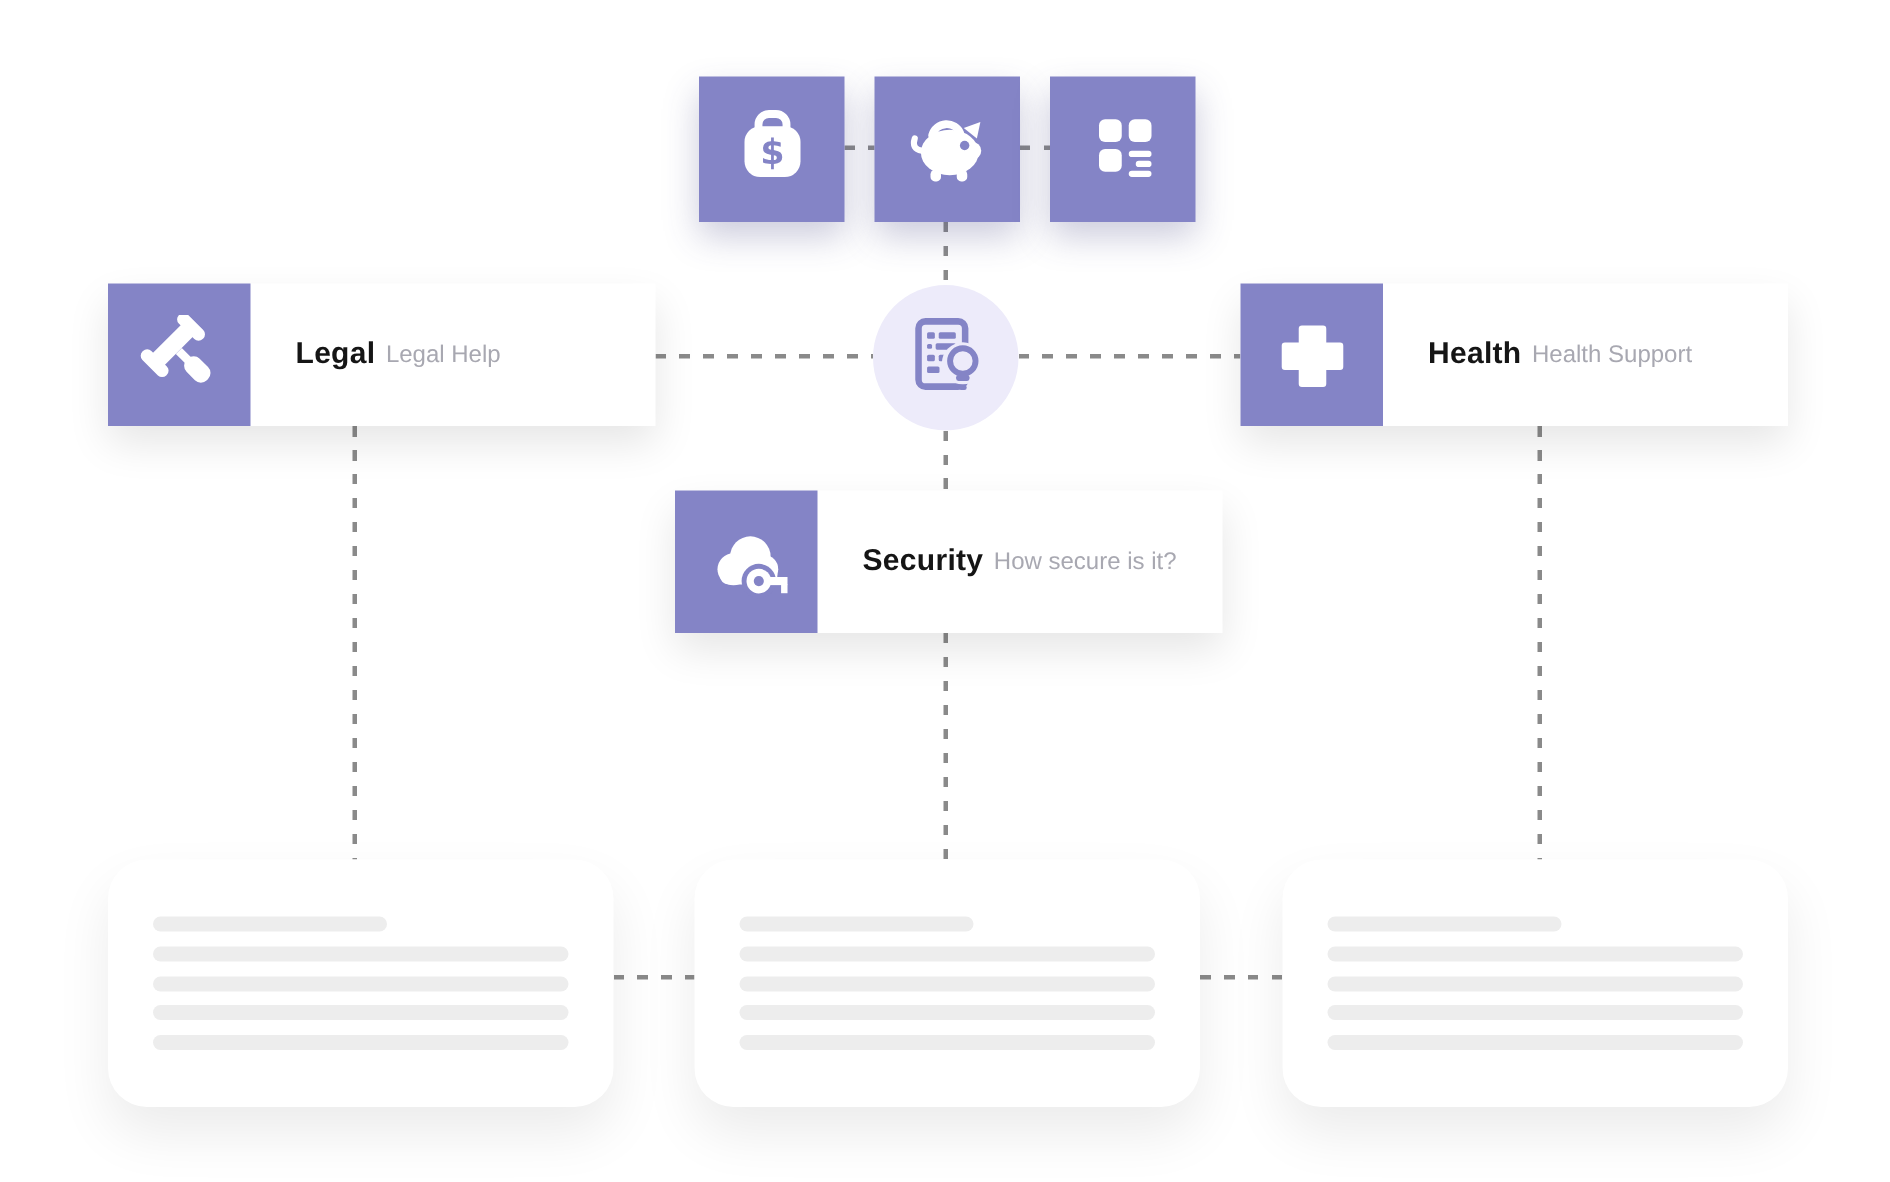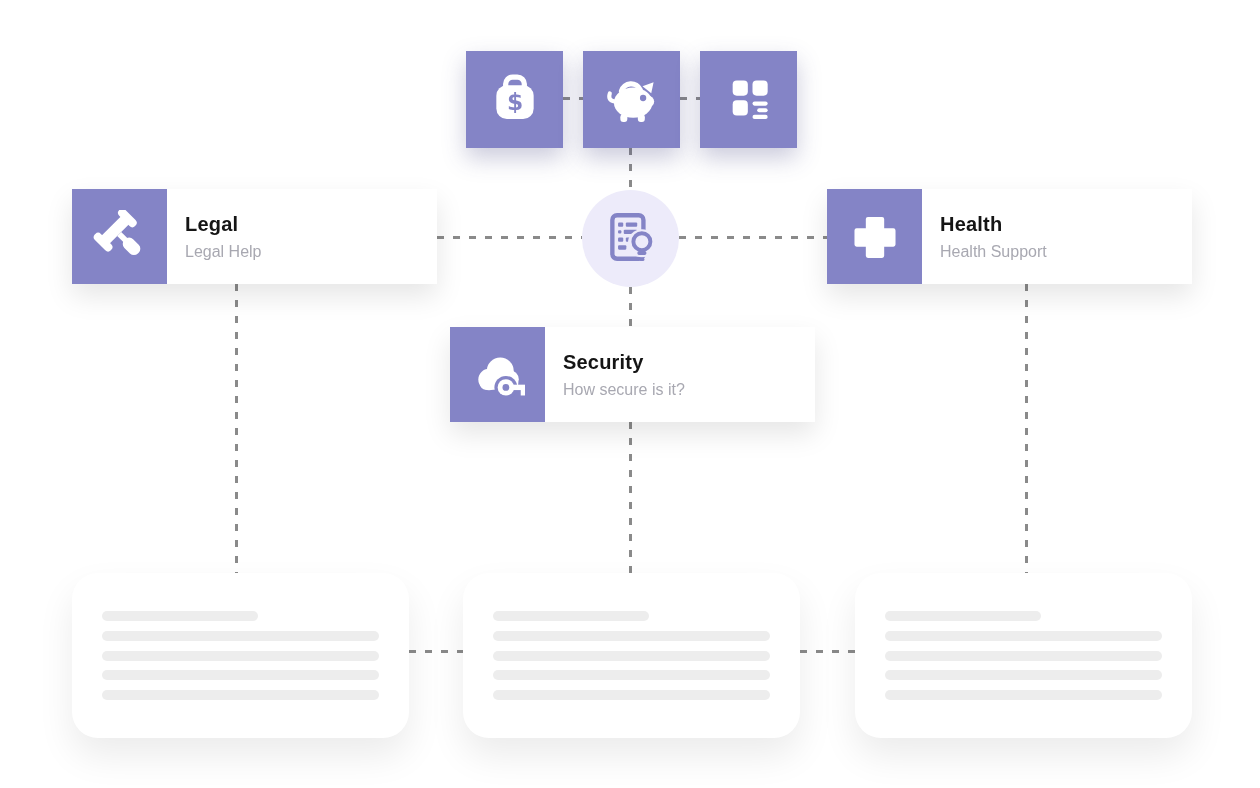--- a/index.html
+++ b/index.html
@@ -70,24 +70,25 @@
     height: 95px;
     flex: 0 0 95px;
     background: var(--accent, #8484C6);
     display: flex;
     align-items: center;
     justify-content: center;
   }
   .node-icon-square svg { width: 54px; height: 54px; }
   .node-text {
     display: flex;
-    flex-direction: column;
+    flex-direction: row;
     justify-content: center;
     gap: 7px;
-    padding-left: 18px;
+    padding-left: 30px;
+    align-items: center;
   }
   .node-title {
     font-size: 20px;
     font-weight: bold;
     color: var(--title, #151515);
     letter-spacing: 0.2px;
   }
   .node-subtitle {
     font-size: 16px;
     color: var(--subtitle, #A8A8B1);

